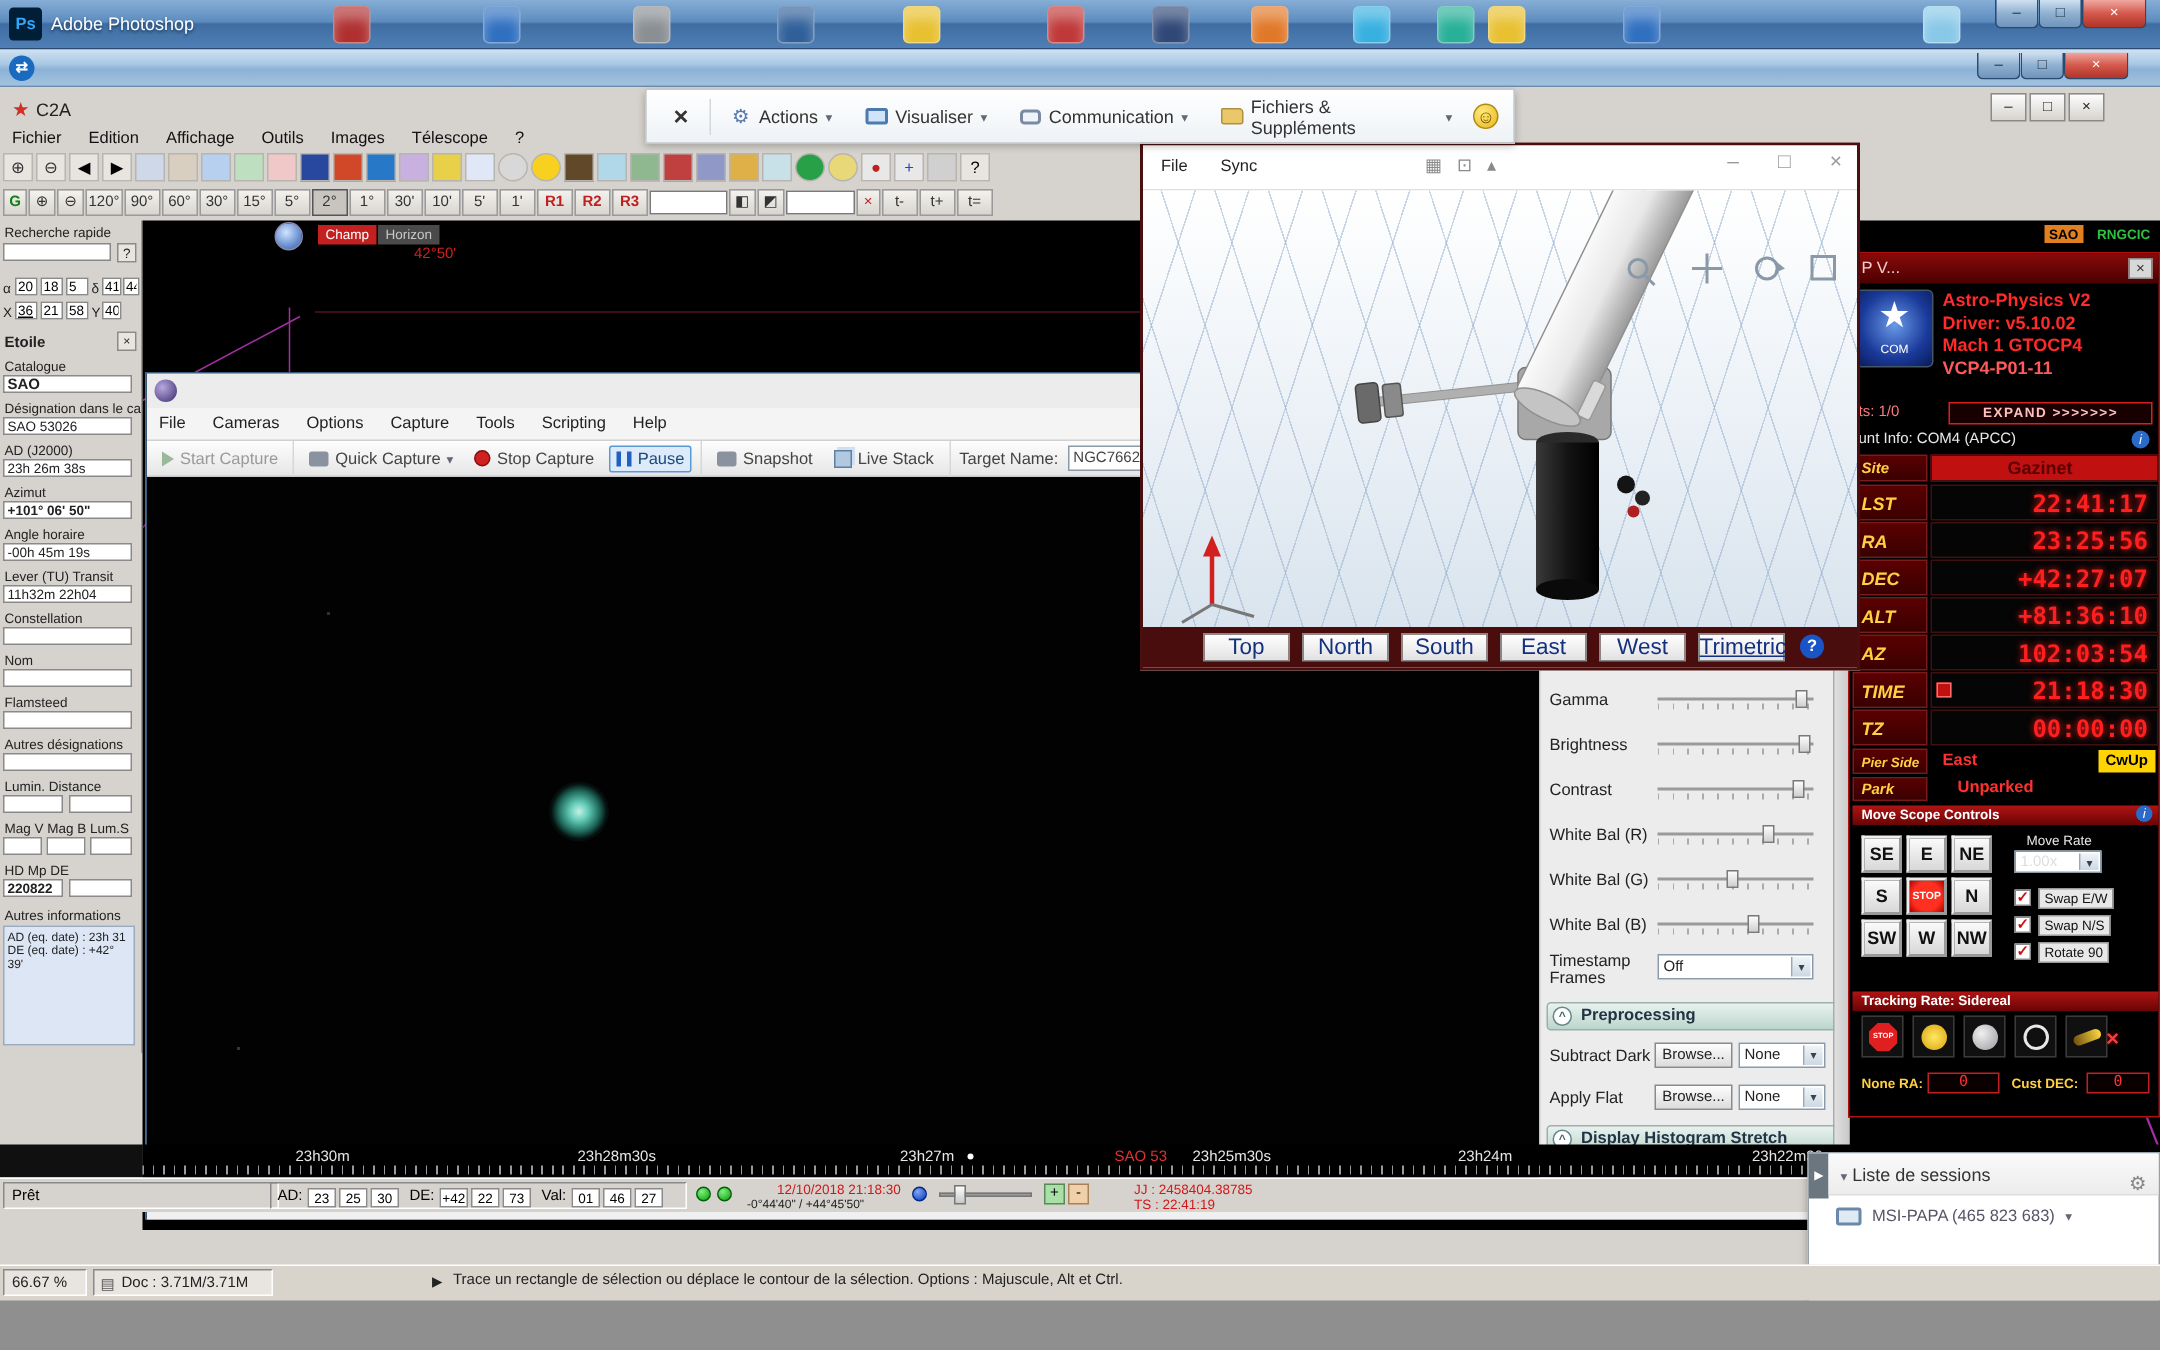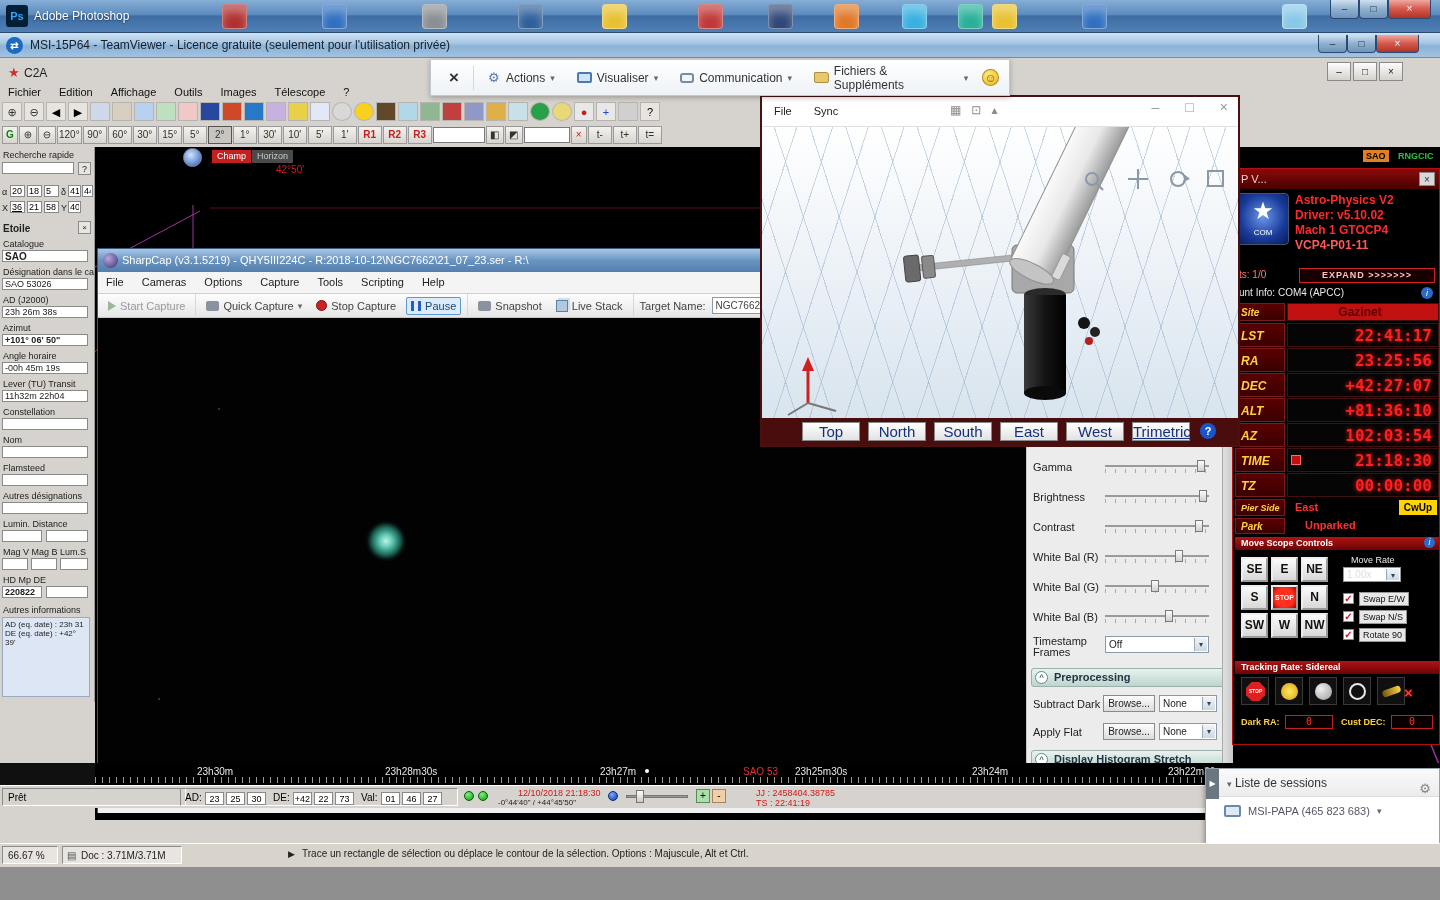--- a/index.html
+++ b/index.html
@@ -370,21 +370,20 @@
       <div class="tab-chip" style="left:117px;background:#c42020">Champ</div>
       <div class="tab-chip" style="left:157px;background:#4a4a4a;color:#c8c8c8">Horizon</div>
       <span class="abs" style="left:181px;top:17px;color:#d02020;font-size:10px">42°50'</span>
       <div class="cat-chip" style="left:1268px;background:#e08020;color:#000">SAO</div>
       <div class="cat-chip" style="left:1300px;background:#000;color:#30c040">RNGCIC</div>
     </div>
 
   </div>
 
   <div class="abs sharpcap">
-    <div class="abs sc-title">SharpCap (v3.1.5219) - QHY5III224C - R:2018-10-12\NGC7662\21_07_23.ser - R:\</div>
     <div class="abs sc-ico"></div>
     <div class="abs sc-menu">
       <span>File</span>
       <span>Cameras</span>
       <span>Options</span>
       <span>Capture</span>
       <span>Tools</span>
       <span>Scripting</span>
       <span>Help</span>
     </div>
@@ -682,21 +681,21 @@
     <div class="tr-ico" style="left:76px;top:508px">
       <div style="position:absolute;left:5px;top:5px;width:17px;height:17px;border-radius:50%;background:radial-gradient(circle at 35% 35%,#f0f0f0,#9a9aa0)"></div>
     </div>
     <div class="tr-ico" style="left:110px;top:508px">
       <div style="position:absolute;left:5px;top:5px;width:17px;height:17px;border-radius:50%;border:2px solid #e8e8e8"></div>
     </div>
     <div class="tr-ico" style="left:144px;top:508px">
       <div style="position:absolute;left:4px;top:10px;width:19px;height:7px;border-radius:4px;background:linear-gradient(90deg,#705010,#ffd840);transform:rotate(-20deg)"></div>
     </div>
 
-    <span class="ap-small-lbl" style="left:8px;top:548px">Dark RA:</span>
+    <span class="ap-small-lbl" style="left:8px;top:548px">None RA:</span>
     <div class="ap-field" style="left:52px;top:546px;width:48px">0</div>
     <span class="ap-small-lbl" style="left:108px;top:548px">Cust DEC:</span>
     <div class="ap-field" style="left:158px;top:546px;width:42px">0</div>
   </div>
 
   <div class="abs tl-left"></div>
   <div class="abs timeline">
     <div class="ticks"></div>
     <span class="tl-lbl" style="left:102px">23h30m</span>
     <span class="tl-lbl" style="left:290px">23h28m30s</span>
@@ -750,21 +749,20 @@
     <div class="ses-entry">
       <span class="ses-mon"></span>
       <span>MSI-PAPA (465 823 683)</span>
       <span class="chev">▾</span>
     </div>
     <a class="ses-url">www.teamviewer.com</a>
   </div>
 
   <div class="abs tv-title"></div>
   <div class="abs tv-ico">⇄</div>
-  <span class="abs tv-text">MSI-15P64 - TeamViewer - Licence gratuite (seulement pour l'utilisation privée)</span>
   <div class="abs tv-btns winbtns">
     <div class="glassbtn">–</div>
     <div class="glassbtn">□</div>
     <div class="glassbtn close">×</div>
   </div>
 
   <div class="abs tv-toolbar">
     <span class="tvt-x">×</span>
     <div class="tvt-sep"></div>
     <div class="tvt-item">

